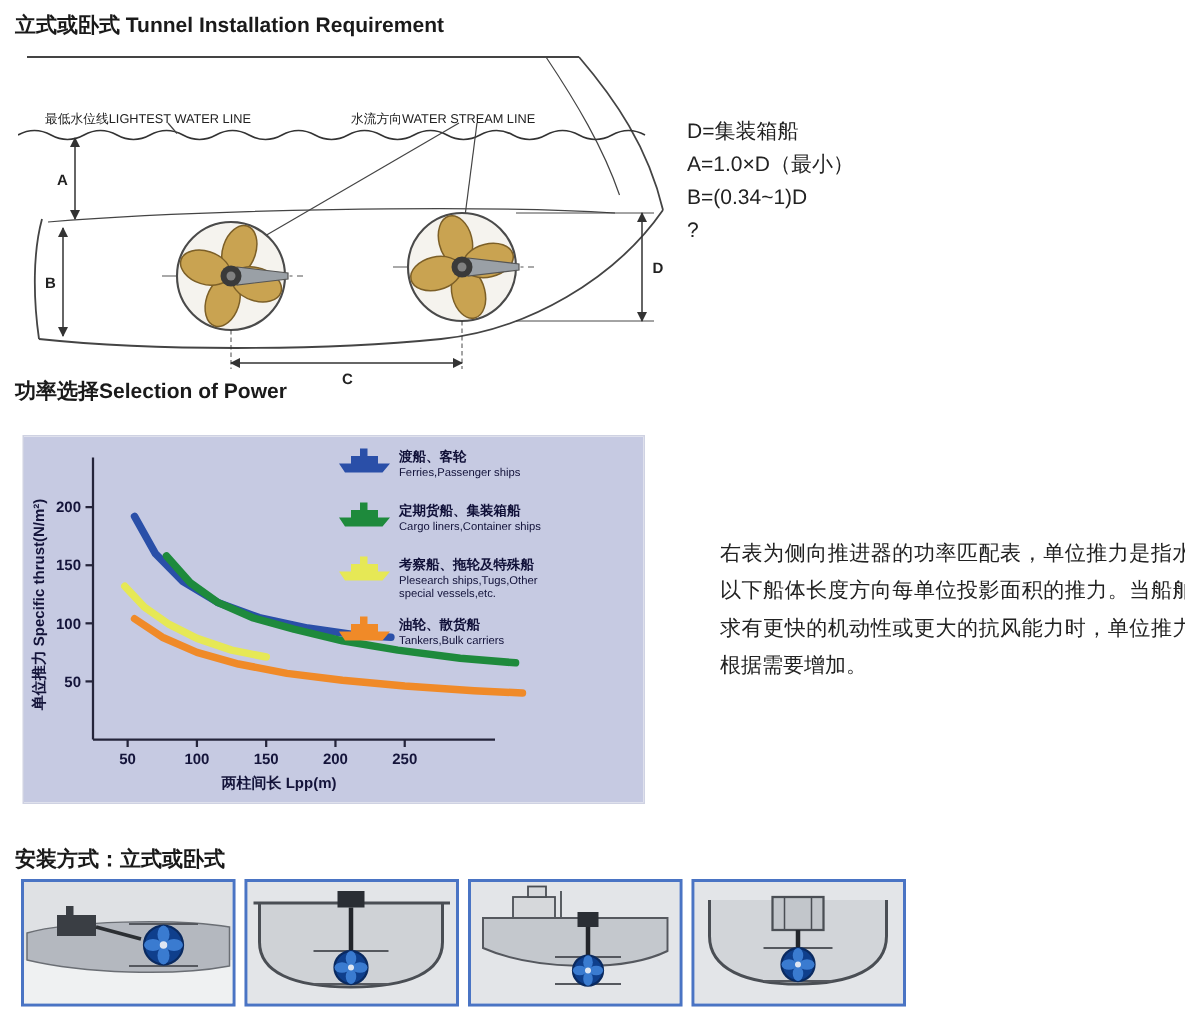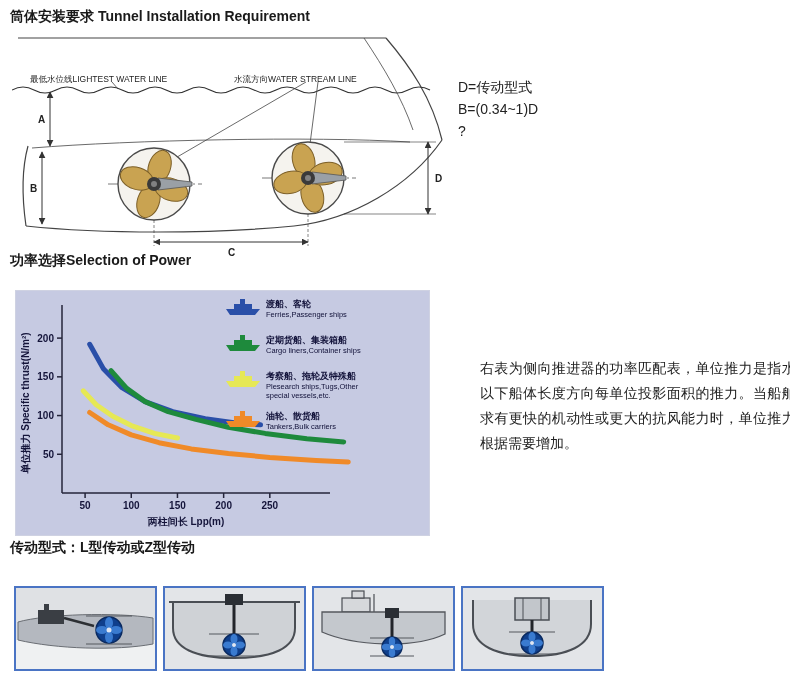--- a/index.html
+++ b/index.html
@@ -18,21 +18,21 @@
   .tick{font-size:10px;font-weight:bold;fill:#14143a}
   .axlabel{font-size:10px;font-weight:bold;fill:#14143a}
   .legend-cn{font-size:9px;font-weight:bold;fill:#101038}
   .legend-en{font-size:7.5px;fill:#101038}
 </style>
 </head>
 <body>
 
 <div class="page">
 
-  <div class="sec-title" style="left:10px;top:8px">筒体安装要求 Tunnel Installation Requirement</div>
+  <div class="sec-title" style="left:10px;top:8px">立式或卧式 Tunnel Installation Requirement</div>
 
   <svg class="diagram" viewBox="0 0 438 234">
     <defs>
       <marker id="arr" viewBox="0 0 10 10" refX="9" refY="5" markerWidth="7" markerHeight="7" orient="auto-start-reverse">
         <path d="M0,0 L10,5 L0,10 Z" fill="#333"></path>
       </marker>
     </defs>
 
     <g fill="none" stroke="#444" stroke-width="1.2">
       <path d="M6,10 H374"></path>
@@ -95,21 +95,22 @@
 
     <text x="18" y="54" class="dlabel">最低水位线LIGHTEST WATER LINE</text>
     <text x="222" y="54" class="dlabel">水流方向WATER STREAM LINE</text>
     <text x="26" y="95" class="dim">A</text>
     <text x="18" y="164" class="dim">B</text>
     <text x="216" y="228" class="dim">C</text>
     <text x="423" y="154" class="dim">D</text>
   </svg>
 
   <div class="notes">
-    <div>D=传动型式</div>
+    <div>D=集装箱船</div>
+    <div>A=1.0×D（最小）</div>
     <div>B=(0.34~1)D</div>
     <div>?</div>
   </div>
 
   <div class="sec-title" style="left:10px;top:252px">功率选择Selection of Power</div>
 
   <div class="chartbox">
     <svg id="chart-svg" width="413" height="244" viewBox="0 0 413 244">
       <rect x="0" y="0" width="413" height="244" fill="#c6cae2"></rect>
       <g id="chart-plot">
@@ -163,21 +164,21 @@
           <path transform="translate(210,120)" d="M0,10 L34,10 L29,16 L4,16 Z M8,5 L26,5 L26,10 L8,10 Z M14,0 L19,0 L19,5 L14,5 Z" fill="#f08a28"></path>
           <text x="250" y="128" class="legend-cn">油轮、散货船</text>
           <text x="250" y="138" class="legend-en">Tankers,Bulk carriers</text>
         </g>
       </g>
     </svg>
   </div>
 
   <div class="desc">右表为侧向推进器的功率匹配表，单位推力是指水线以下船体长度方向每单位投影面积的推力。当船舶要求有更快的机动性或更大的抗风能力时，单位推力可根据需要增加。</div>
 
-  <div class="sec-title" style="left:10px;top:539px">传动型式：L型传动或Z型传动</div>
+  <div class="sec-title" style="left:10px;top:564px">安装方式：立式或卧式</div>
 
   <div class="thumb" style="left:14px">
     <svg width="139" height="81" viewBox="0 0 139 81">
       <rect width="139" height="81" fill="#dfe1e4"></rect>
       <rect y="52" width="139" height="29" fill="#eff1f2"></rect>
       <path d="M2,34 C30,26 100,24 137,30 L137,56 C100,63 40,61 2,52 Z" fill="#b4b8bf" stroke="#6a6e74" stroke-width="1"></path>
       <rect x="22" y="22" width="26" height="14" fill="#3a3e44"></rect>
       <rect x="28" y="16" width="5" height="6" fill="#3a3e44"></rect>
       <line x1="48" y1="30" x2="78" y2="38" stroke="#2c2f33" stroke-width="2.5"></line>
       <line x1="70" y1="28" x2="116" y2="28" stroke="#55585e" stroke-width="1.2"></line>

